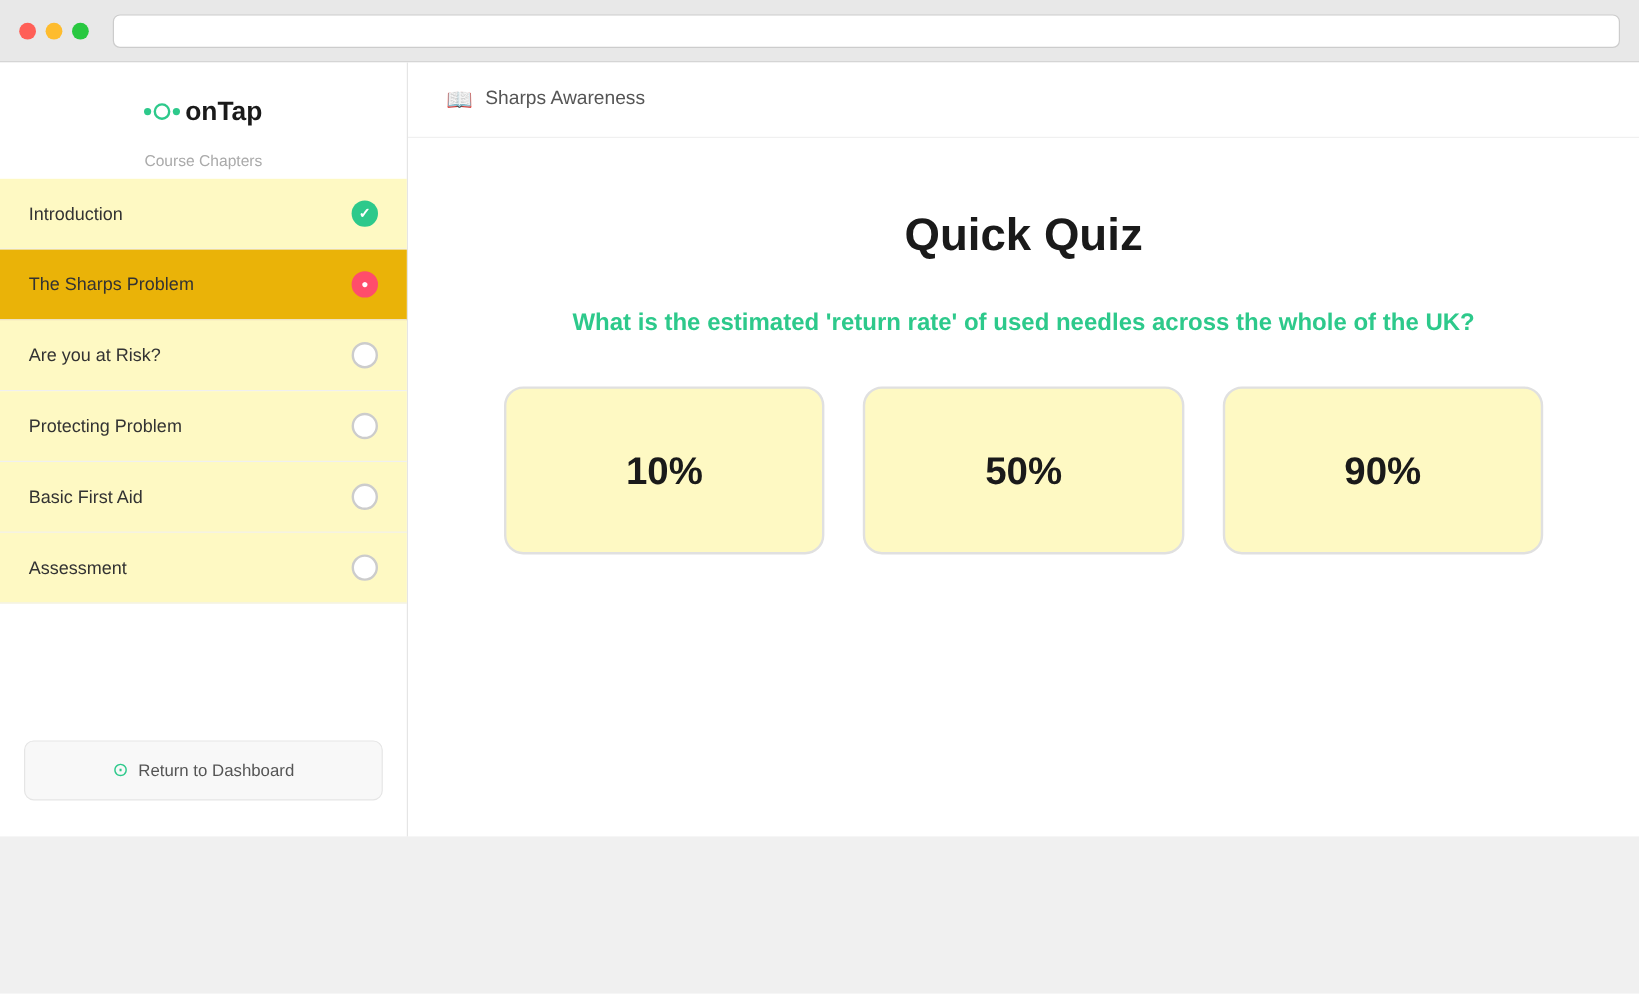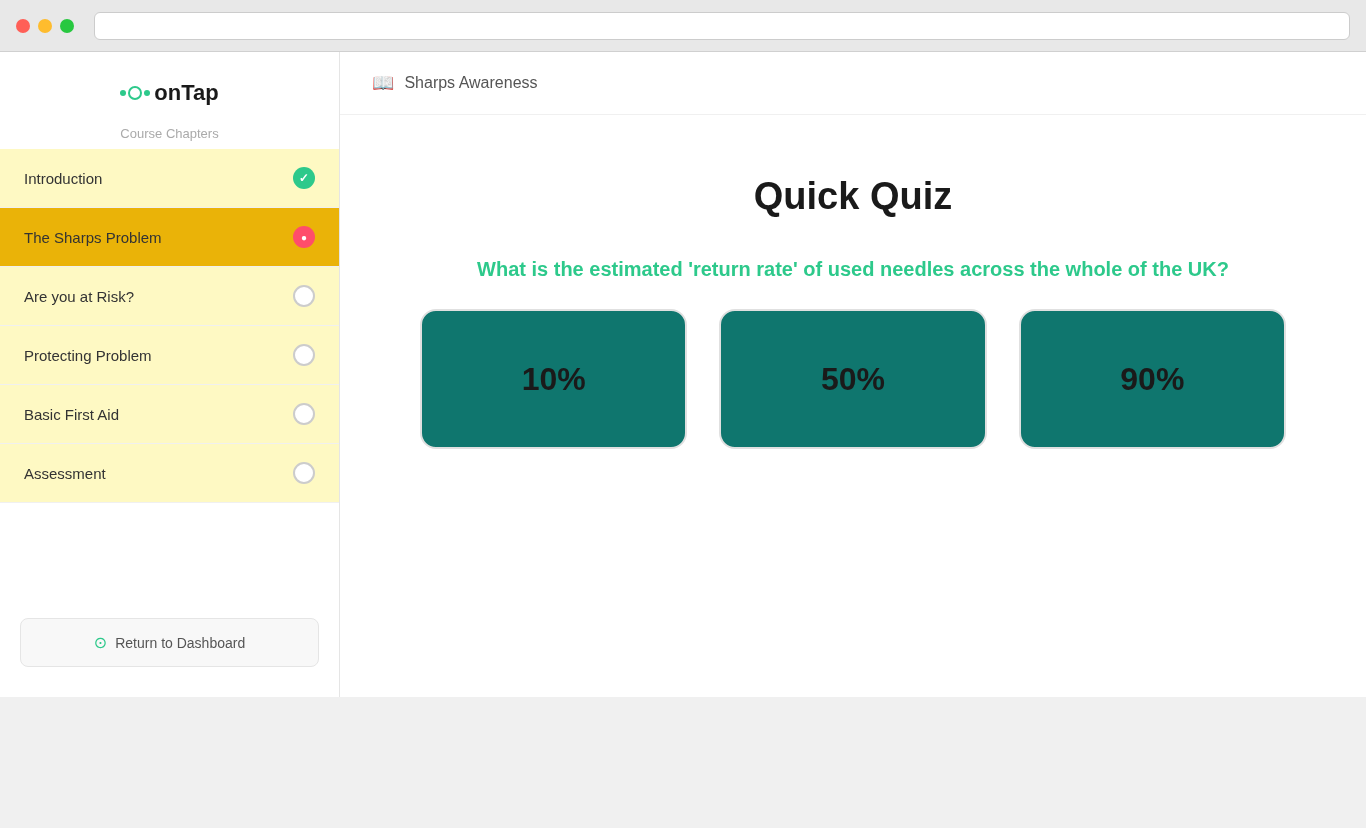--- a/index.html
+++ b/index.html
@@ -155,42 +155,42 @@
       font-weight: 800;
       color: #1a1a1a;
       margin-bottom: 40px;
     }
 
     .quiz-question {
       font-size: 20px;
       color: #2dc98b;
       font-weight: 600;
       text-align: left;
-      margin-bottom: 28px;
+      margin-bottom: 41px;
       max-width: 900px;
     }
 
     .answer-options {
       display: flex;
       gap: 32px;
       justify-content: center;
       width: 100%;
     }
 
     .answer-card {
       flex: 1;
       max-width: 280px;
       min-height: 140px;
       border: 2px solid #e0e0e0;
       border-radius: 16px;
       display: flex;
       align-items: center;
       justify-content: center;
       cursor: pointer;
-      background: #0f766e;
+      background: #fef9c3;
       transition: border-color 0.2s;
     }
     .answer-text {
       font-size: 32px;
       font-weight: 700;
       color: #1a1a1a;
     }
   </style>
 </head>
 <body>

